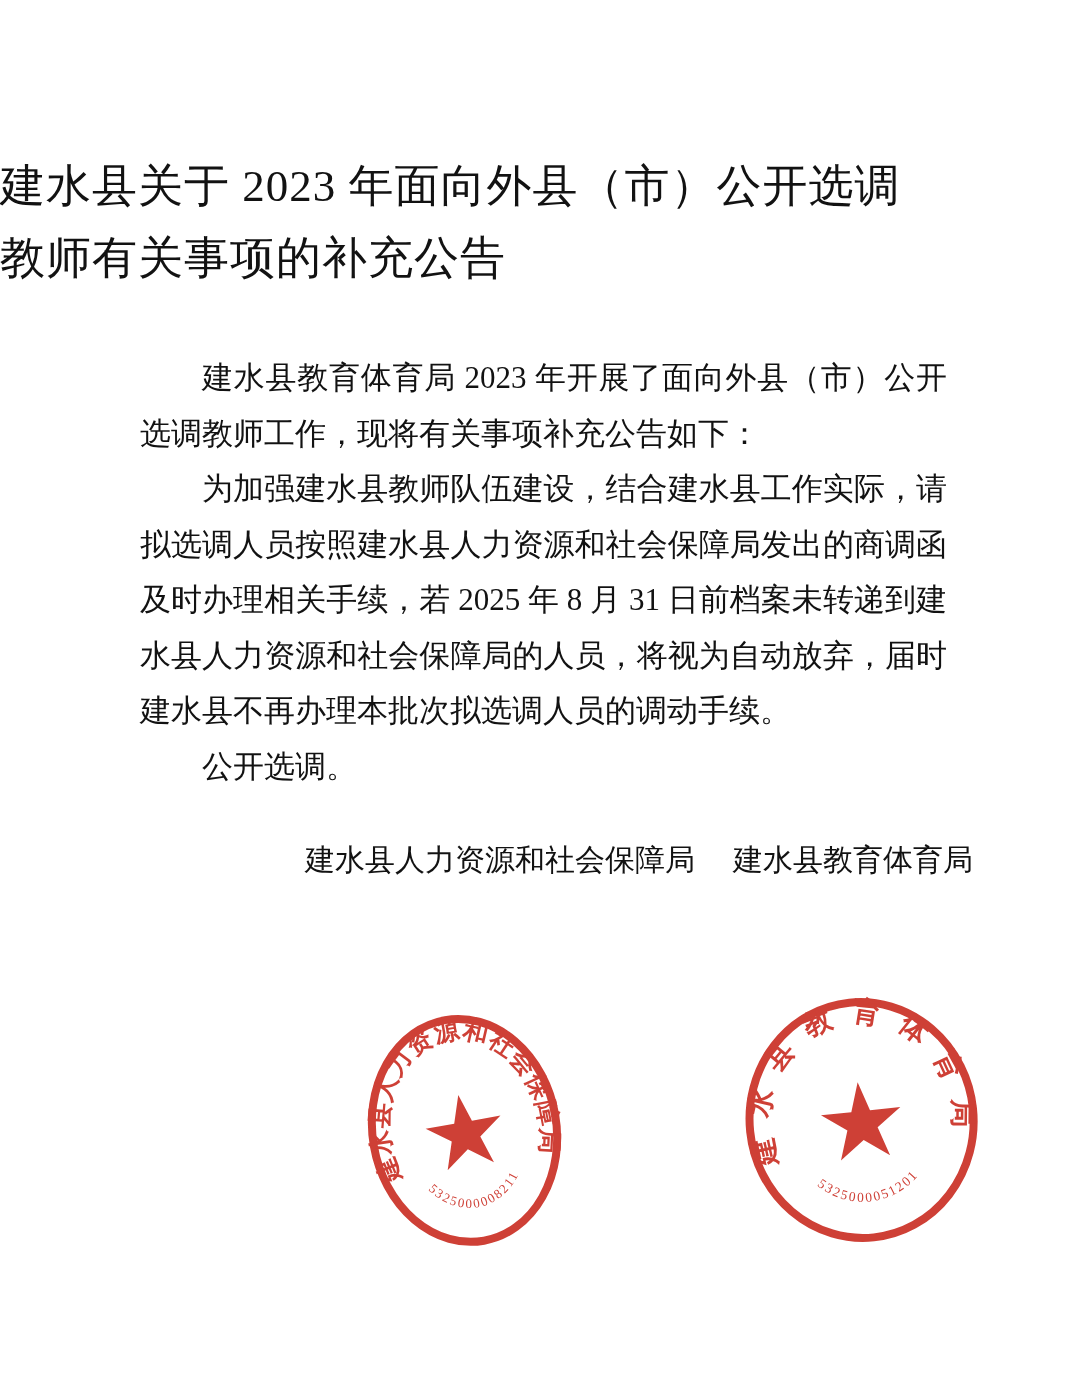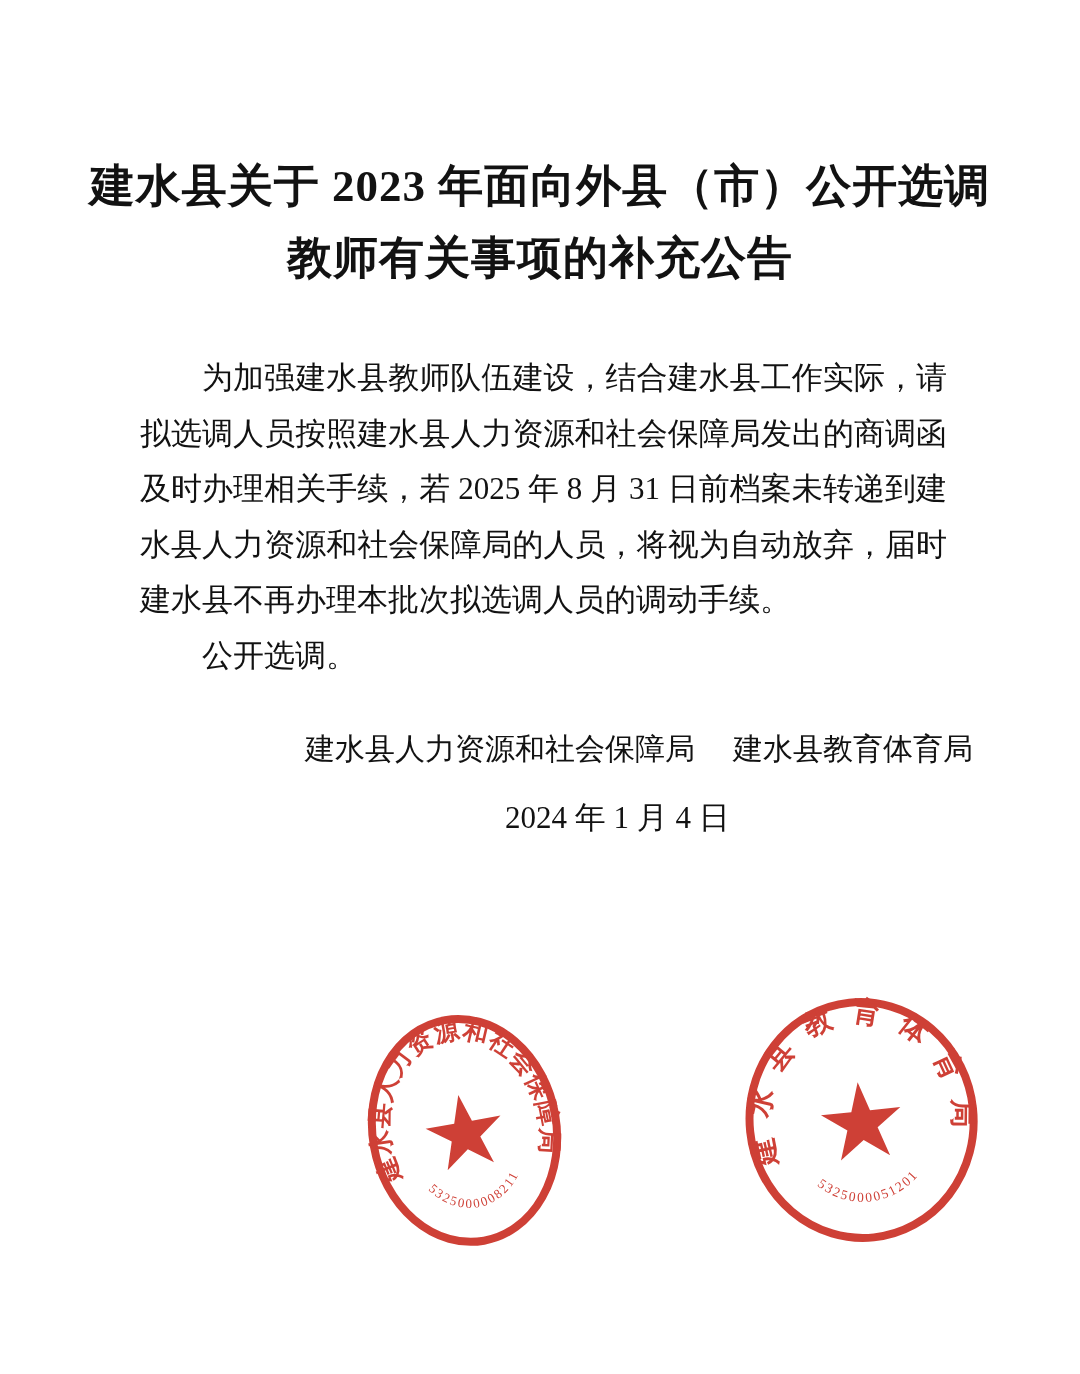--- a/index.html
+++ b/index.html
@@ -6,22 +6,22 @@
   .page{
     position:relative;
     width:1080px;height:1374px;
     background:#ffffff;
     overflow:hidden;
     font-family:"Liberation Serif","DejaVu Serif",serif;
     color:#121212;
   }
   .title{
     padding-top:150px;
-    text-align:center;
-    font-weight:bold;
+    text-align:left;
+    font-weight:normal;
     font-size:45px;
     line-height:72px;
     letter-spacing:1px;
   }
   .body-text{
     margin:56px 133px 0 140px;
     font-size:31px;
     line-height:55.5px;
     text-align:justify;
   }
@@ -56,28 +56,28 @@
 <body>
 
 <div class="page">
 
   <div class="title">
     <div>建水县关于 2023 年面向外县（市）公开选调</div>
     <div>教师有关事项的补充公告</div>
   </div>
 
   <div class="body-text">
+    <p>建水县教育体育局 2023 年开展了面向外县（市）公开选调教师工作，现将有关事项补充公告如下：</p>
     <p>为加强建水县教师队伍建设，结合建水县工作实际，请拟选调人员按照建水县人力资源和社会保障局发出的商调函及时办理相关手续，若 2025 年 8 月 31 日前档案未转递到建水县人力资源和社会保障局的人员，将视为自动放弃，届时建水县不再办理本批次拟选调人员的调动手续。</p>
     <p>公开选调。</p>
 
     <div class="sig-row">
       <span>建水县人力资源和社会保障局</span>
       <span>建水县教育体育局</span>
     </div>
-    <div class="date-row">2024 年 1 月 4 日</div>
   </div>
 
   <div class="seal seal-left">
     <svg width="210" height="246" viewBox="0 0 210 246">
       <defs>
         <path id="sealL-ring" d="M 37.2 168 A 76 92 0 1 1 168.8 168" fill="none"></path>
         <path id="sealL-code" d="M 52.2 166.7 A 62 78 0 0 0 153.8 166.7" fill="none"></path>
       </defs>
       <ellipse cx="103" cy="122" rx="92" ry="112" fill="none" stroke-width="8" stroke="#c8251a"></ellipse>
       <text font-size="25" letter-spacing="1" font-weight="bold" fill="#c8251a">

